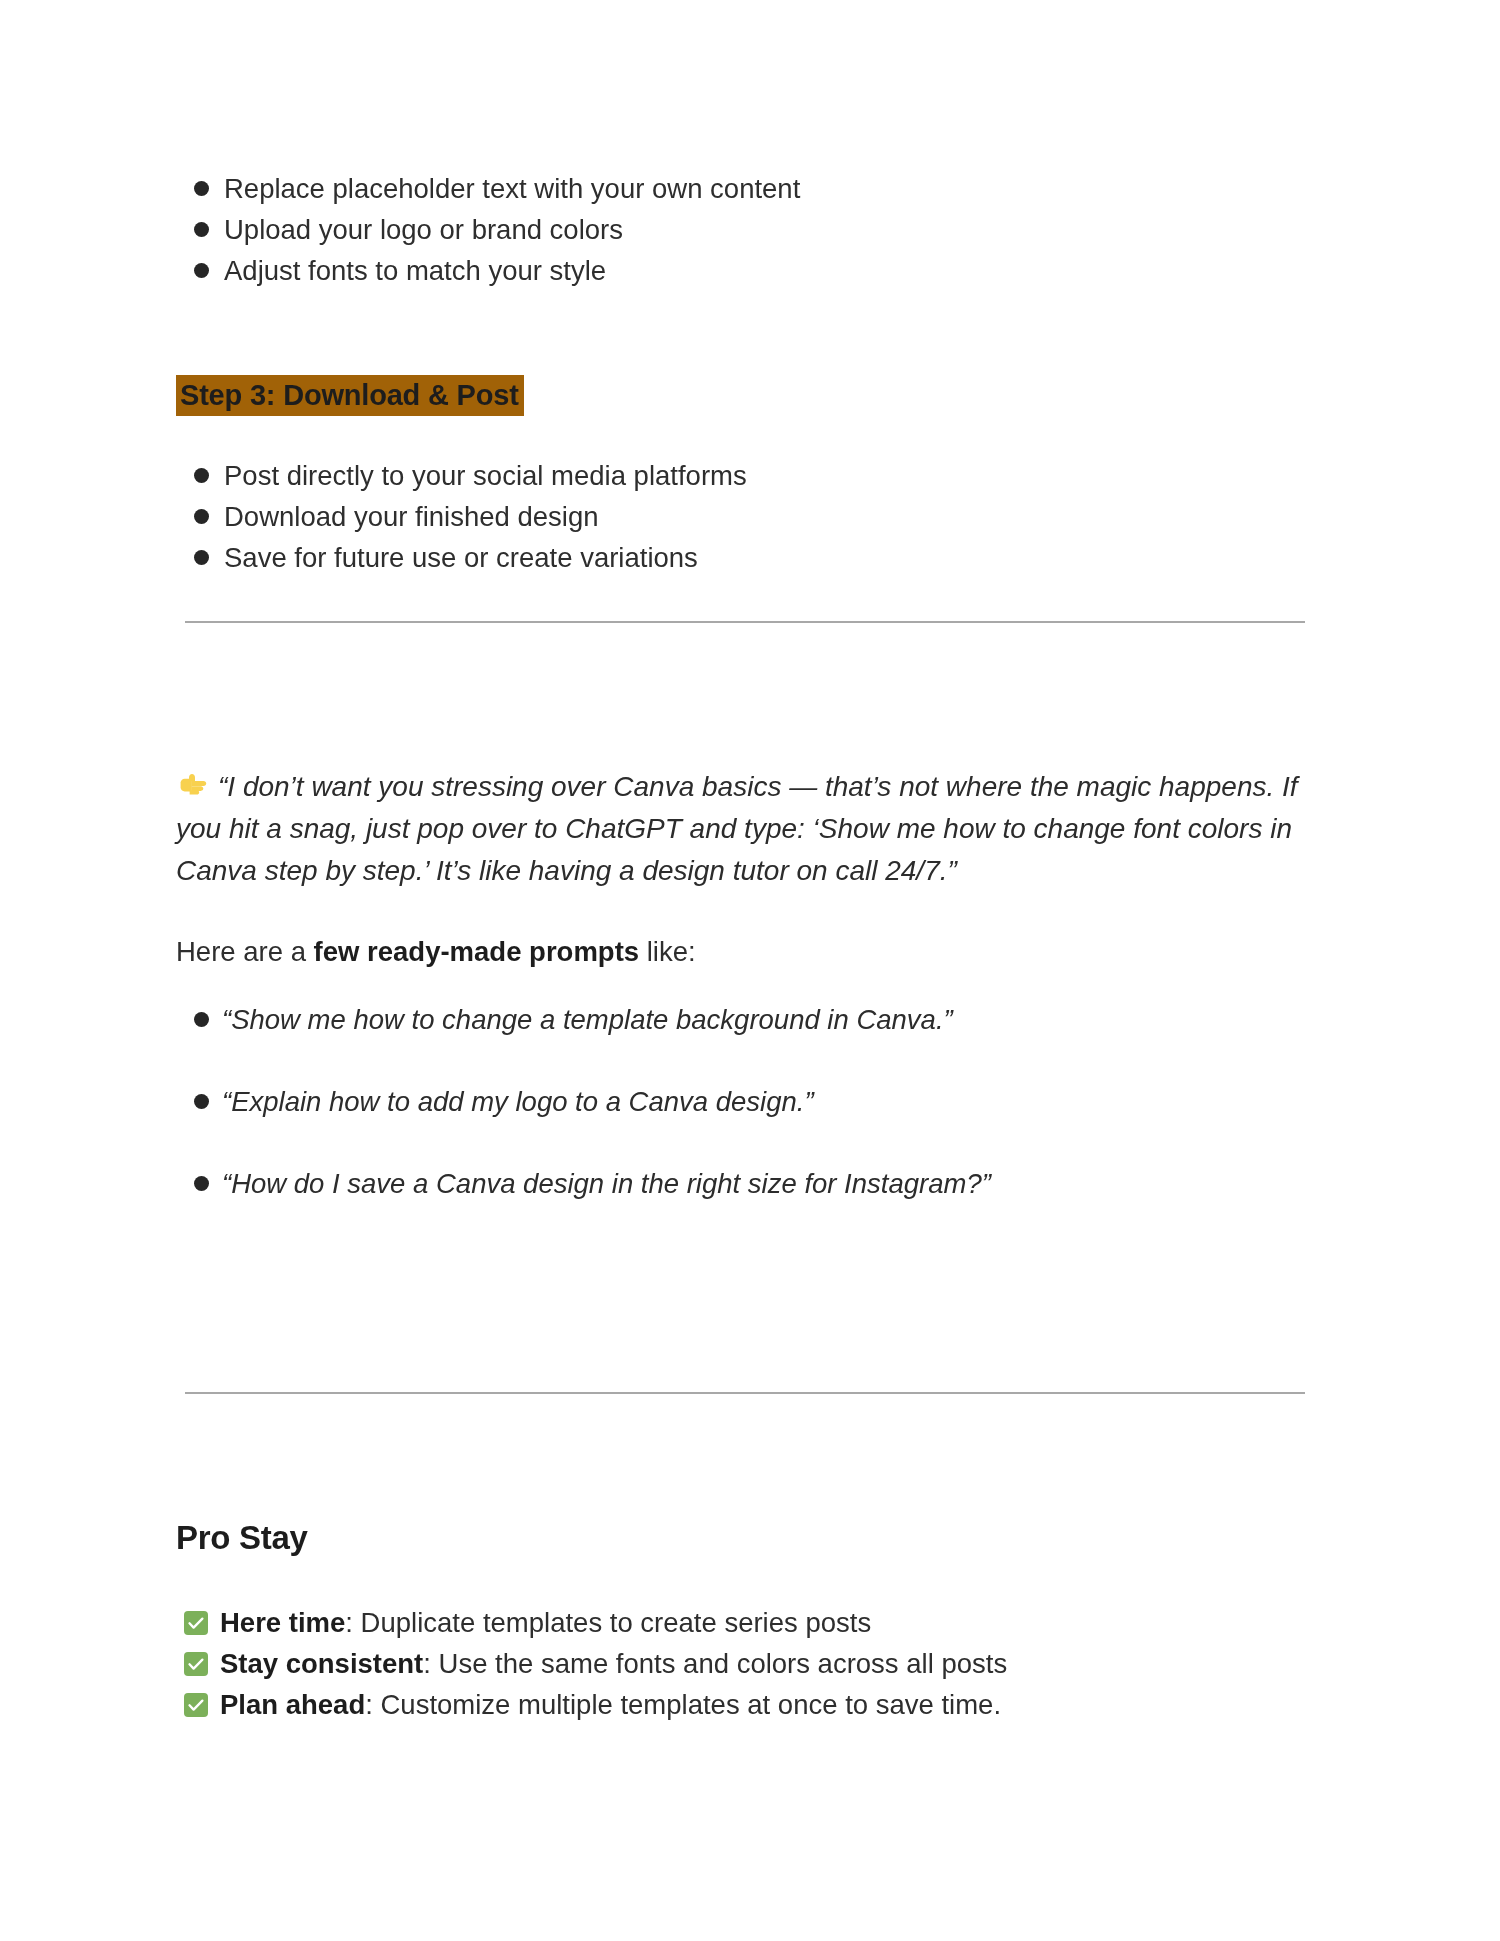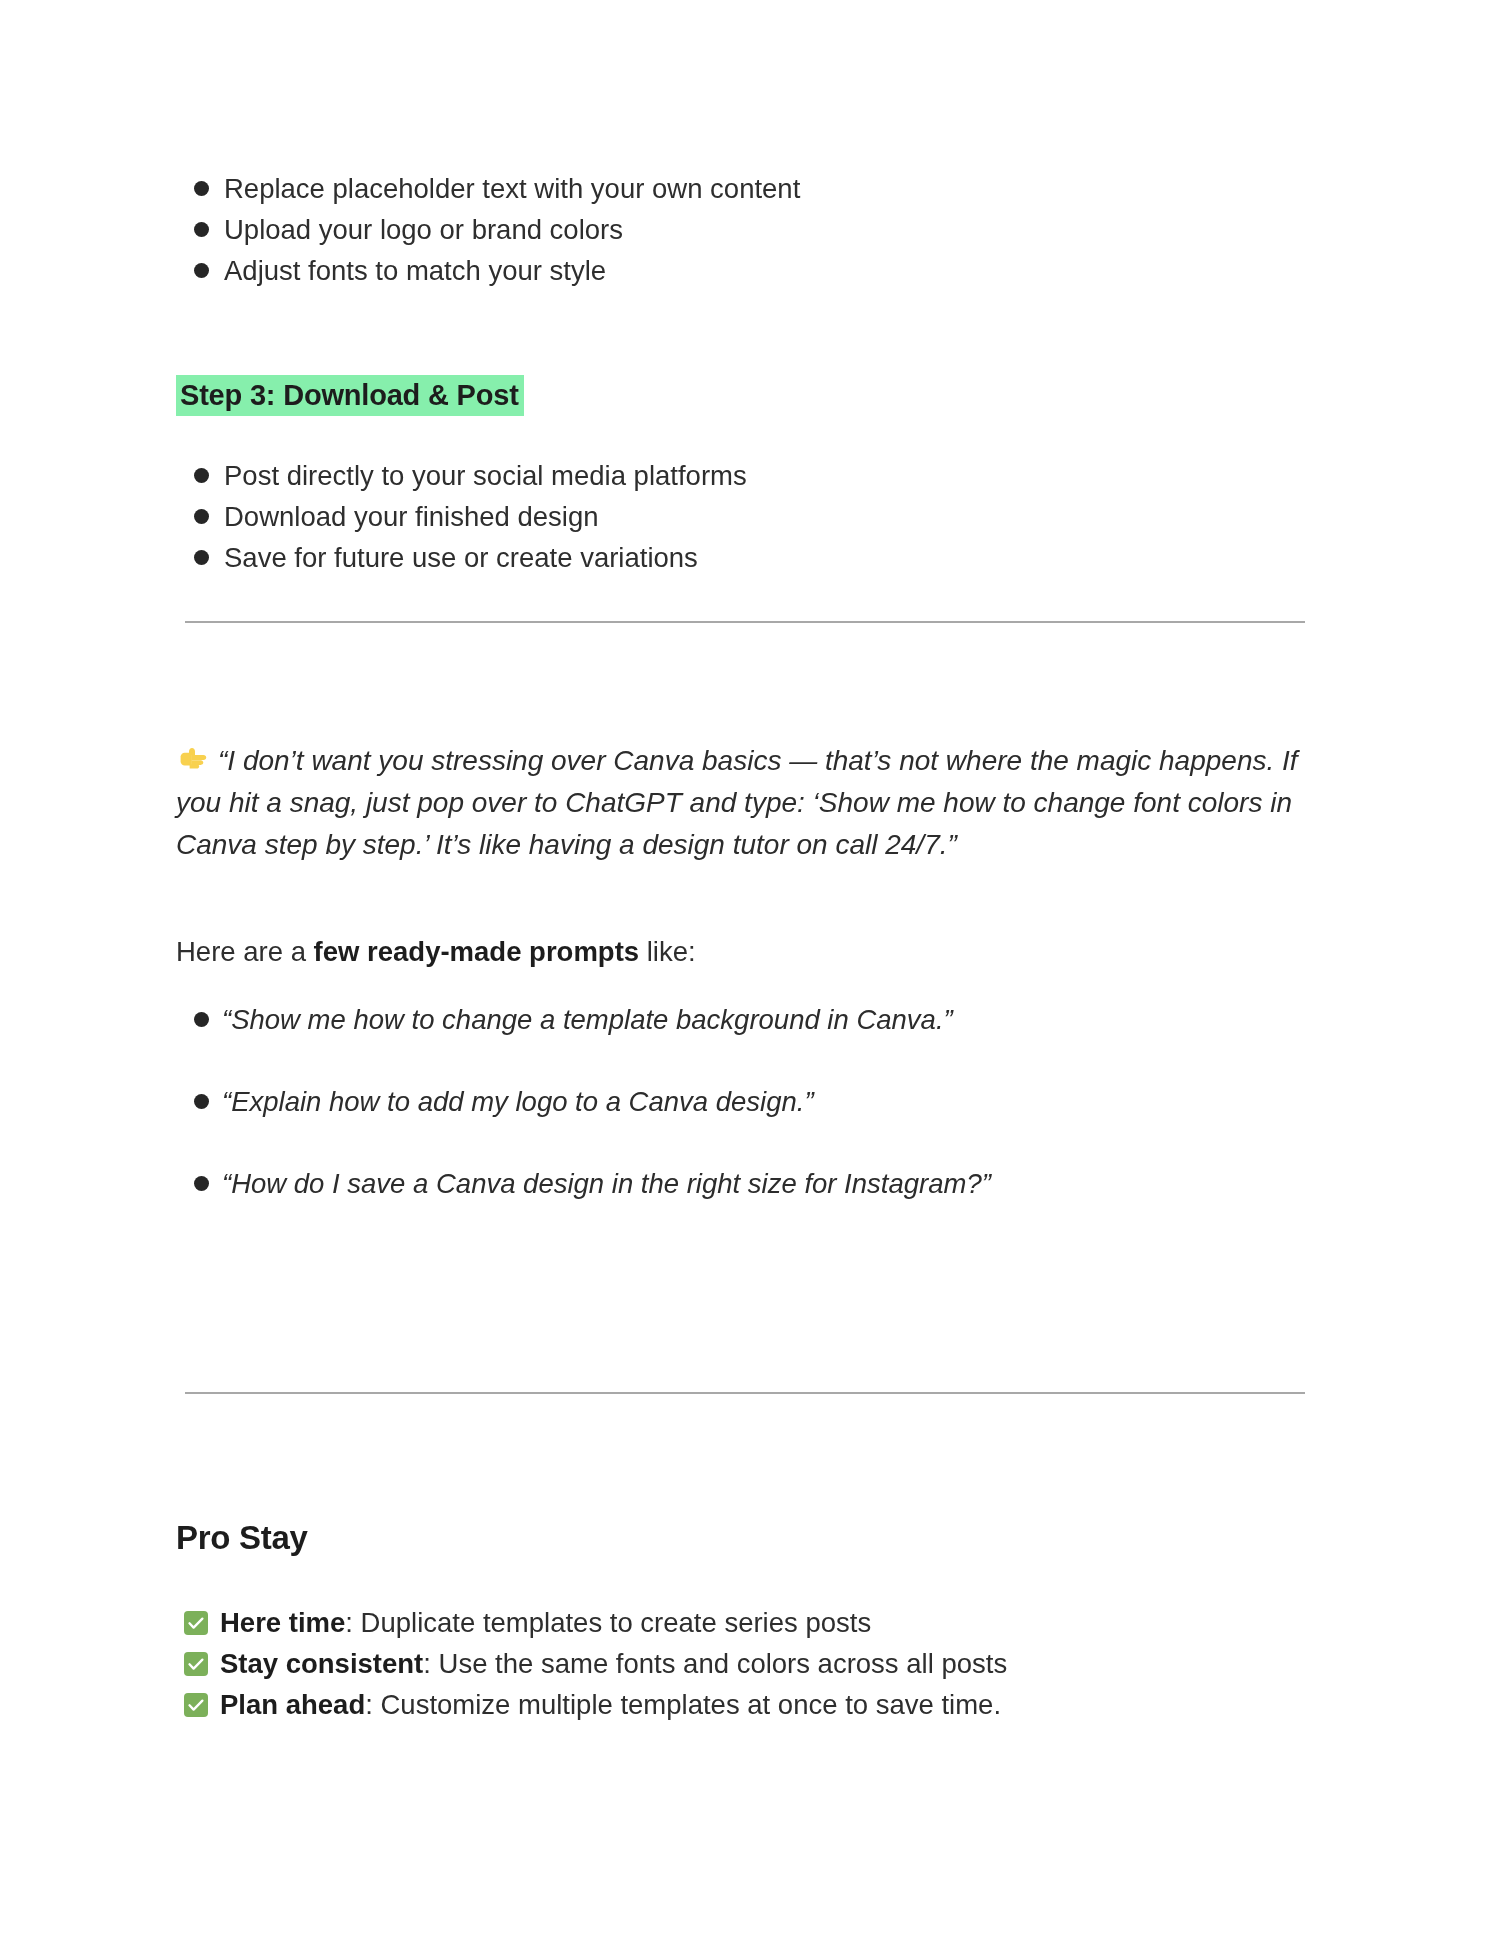--- a/index.html
+++ b/index.html
@@ -57,41 +57,42 @@
     background: #262626;
   }
 
   
   .hl-heading {
     font-size: 29px;
     font-weight: 700;
     color: #1d1d1d;
     letter-spacing: -0.2px;
     display: inline-block;
-    background: #86efac;
+    background: #a16207;
     padding: 3px 5px 4px 4px;
     line-height: 34px;
   }
 
   
   .divider {
     position: absolute;
     height: 0;
     border: 0;
     border-top: 2px solid #a8a8a8;
     margin: 0;
   }
 
   
   .quote-block {
     font-size: 28px;
     line-height: 42px;
     font-style: italic;
     color: #2c2c2c;
     font-weight: 400;
+    margin-top: 26px;
   }
   .finger-icon {
     display: inline-block;
     width: 32px;
     height: 26px;
     vertical-align: -3px;
     margin-right: 10px;
   }
 
   

